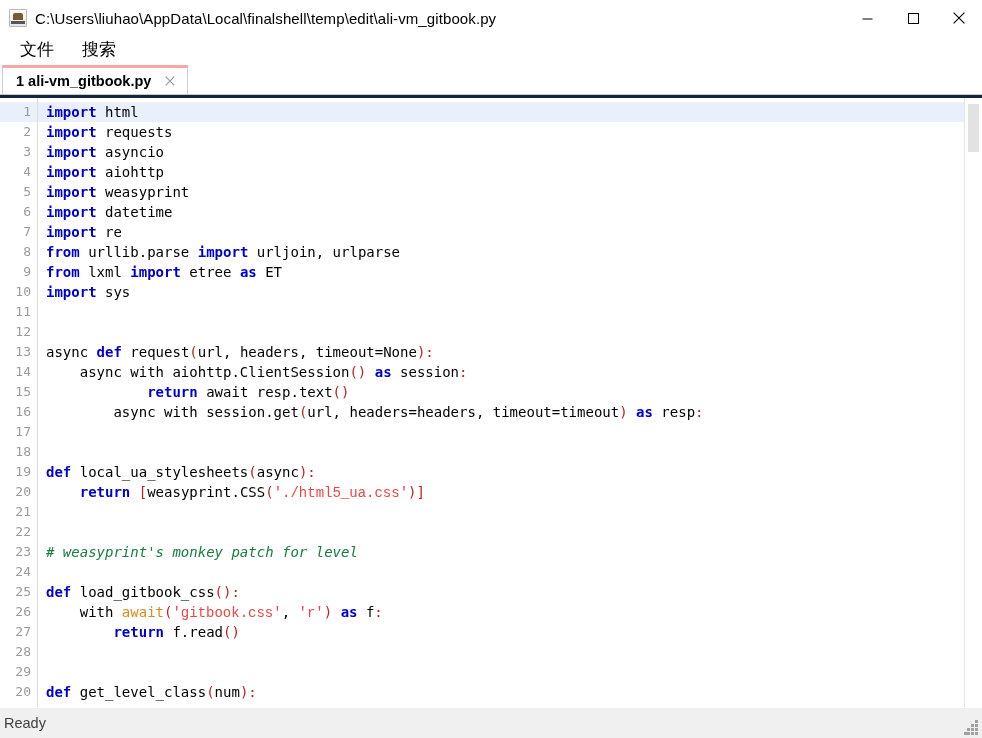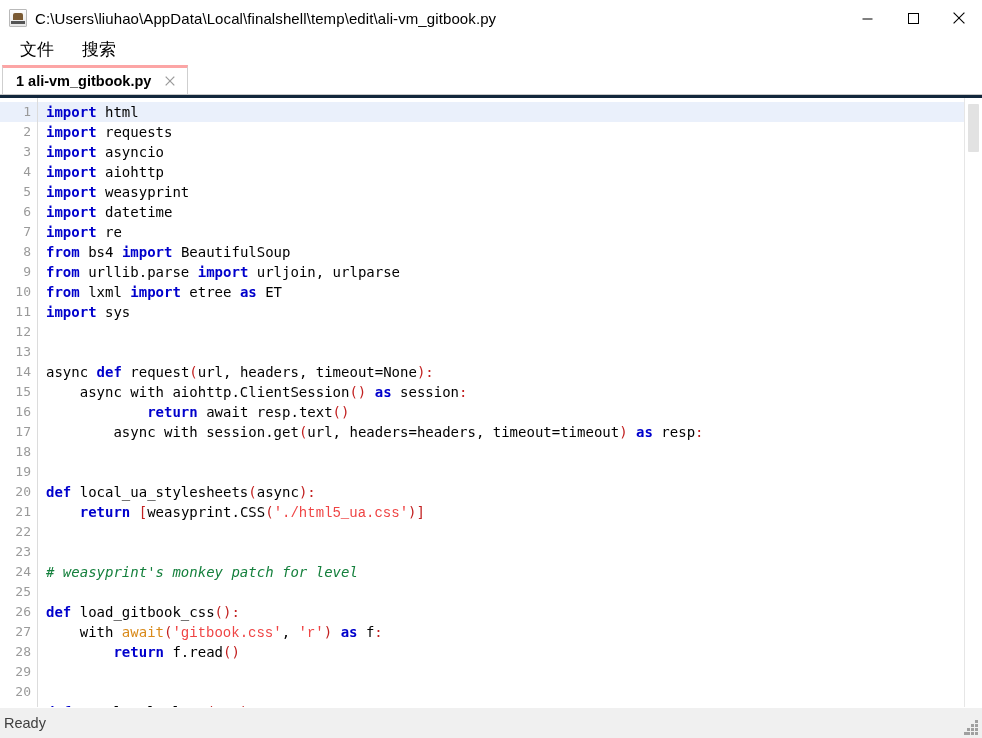--- a/index.html
+++ b/index.html
@@ -352,21 +352,20 @@
           <div class="ln">31</div>
         </div>
       <div class="code" id="code">
           <div class="line current"><span class="kw">import</span><span class="pl"> html</span></div>
           <div class="line"><span class="kw">import</span><span class="pl"> requests</span></div>
           <div class="line"><span class="kw">import</span><span class="pl"> asyncio</span></div>
           <div class="line"><span class="kw">import</span><span class="pl"> aiohttp</span></div>
           <div class="line"><span class="kw">import</span><span class="pl"> weasyprint</span></div>
           <div class="line"><span class="kw">import</span><span class="pl"> datetime</span></div>
           <div class="line"><span class="kw">import</span><span class="pl"> re</span></div>
-          <div class="line"><span class="kw">from</span><span class="pl"> bs4 </span><span class="kw">import</span><span class="pl"> BeautifulSoup</span></div>
           <div class="line"><span class="kw">from</span><span class="pl"> urllib.parse </span><span class="kw">import</span><span class="pl"> urljoin, urlparse</span></div>
           <div class="line"><span class="kw">from</span><span class="pl"> lxml </span><span class="kw">import</span><span class="pl"> etree </span><span class="kw">as</span><span class="pl"> ET</span></div>
           <div class="line"><span class="kw">import</span><span class="pl"> sys</span></div>
           <div class="line">&nbsp;</div>
           <div class="line">&nbsp;</div>
           <div class="line"><span class="pl">async </span><span class="kw">def</span><span class="pl"> request</span><span class="punc">(</span><span class="pl">url, headers, timeout=None</span><span class="punc">):</span></div>
           <div class="line"><span class="pl">    async with aiohttp.ClientSession</span><span class="punc">()</span><span class="pl"> </span><span class="kw">as</span><span class="pl"> session</span><span class="punc">:</span></div>
           <div class="line"><span class="pl">            </span><span class="kw">return</span><span class="pl"> await resp.text</span><span class="punc">()</span></div>
           <div class="line"><span class="pl">        async with session.get</span><span class="punc">(</span><span class="pl">url, headers=headers, timeout=timeout</span><span class="punc">)</span><span class="pl"> </span><span class="kw">as</span><span class="pl"> resp</span><span class="punc">:</span></div>
           <div class="line">&nbsp;</div>

